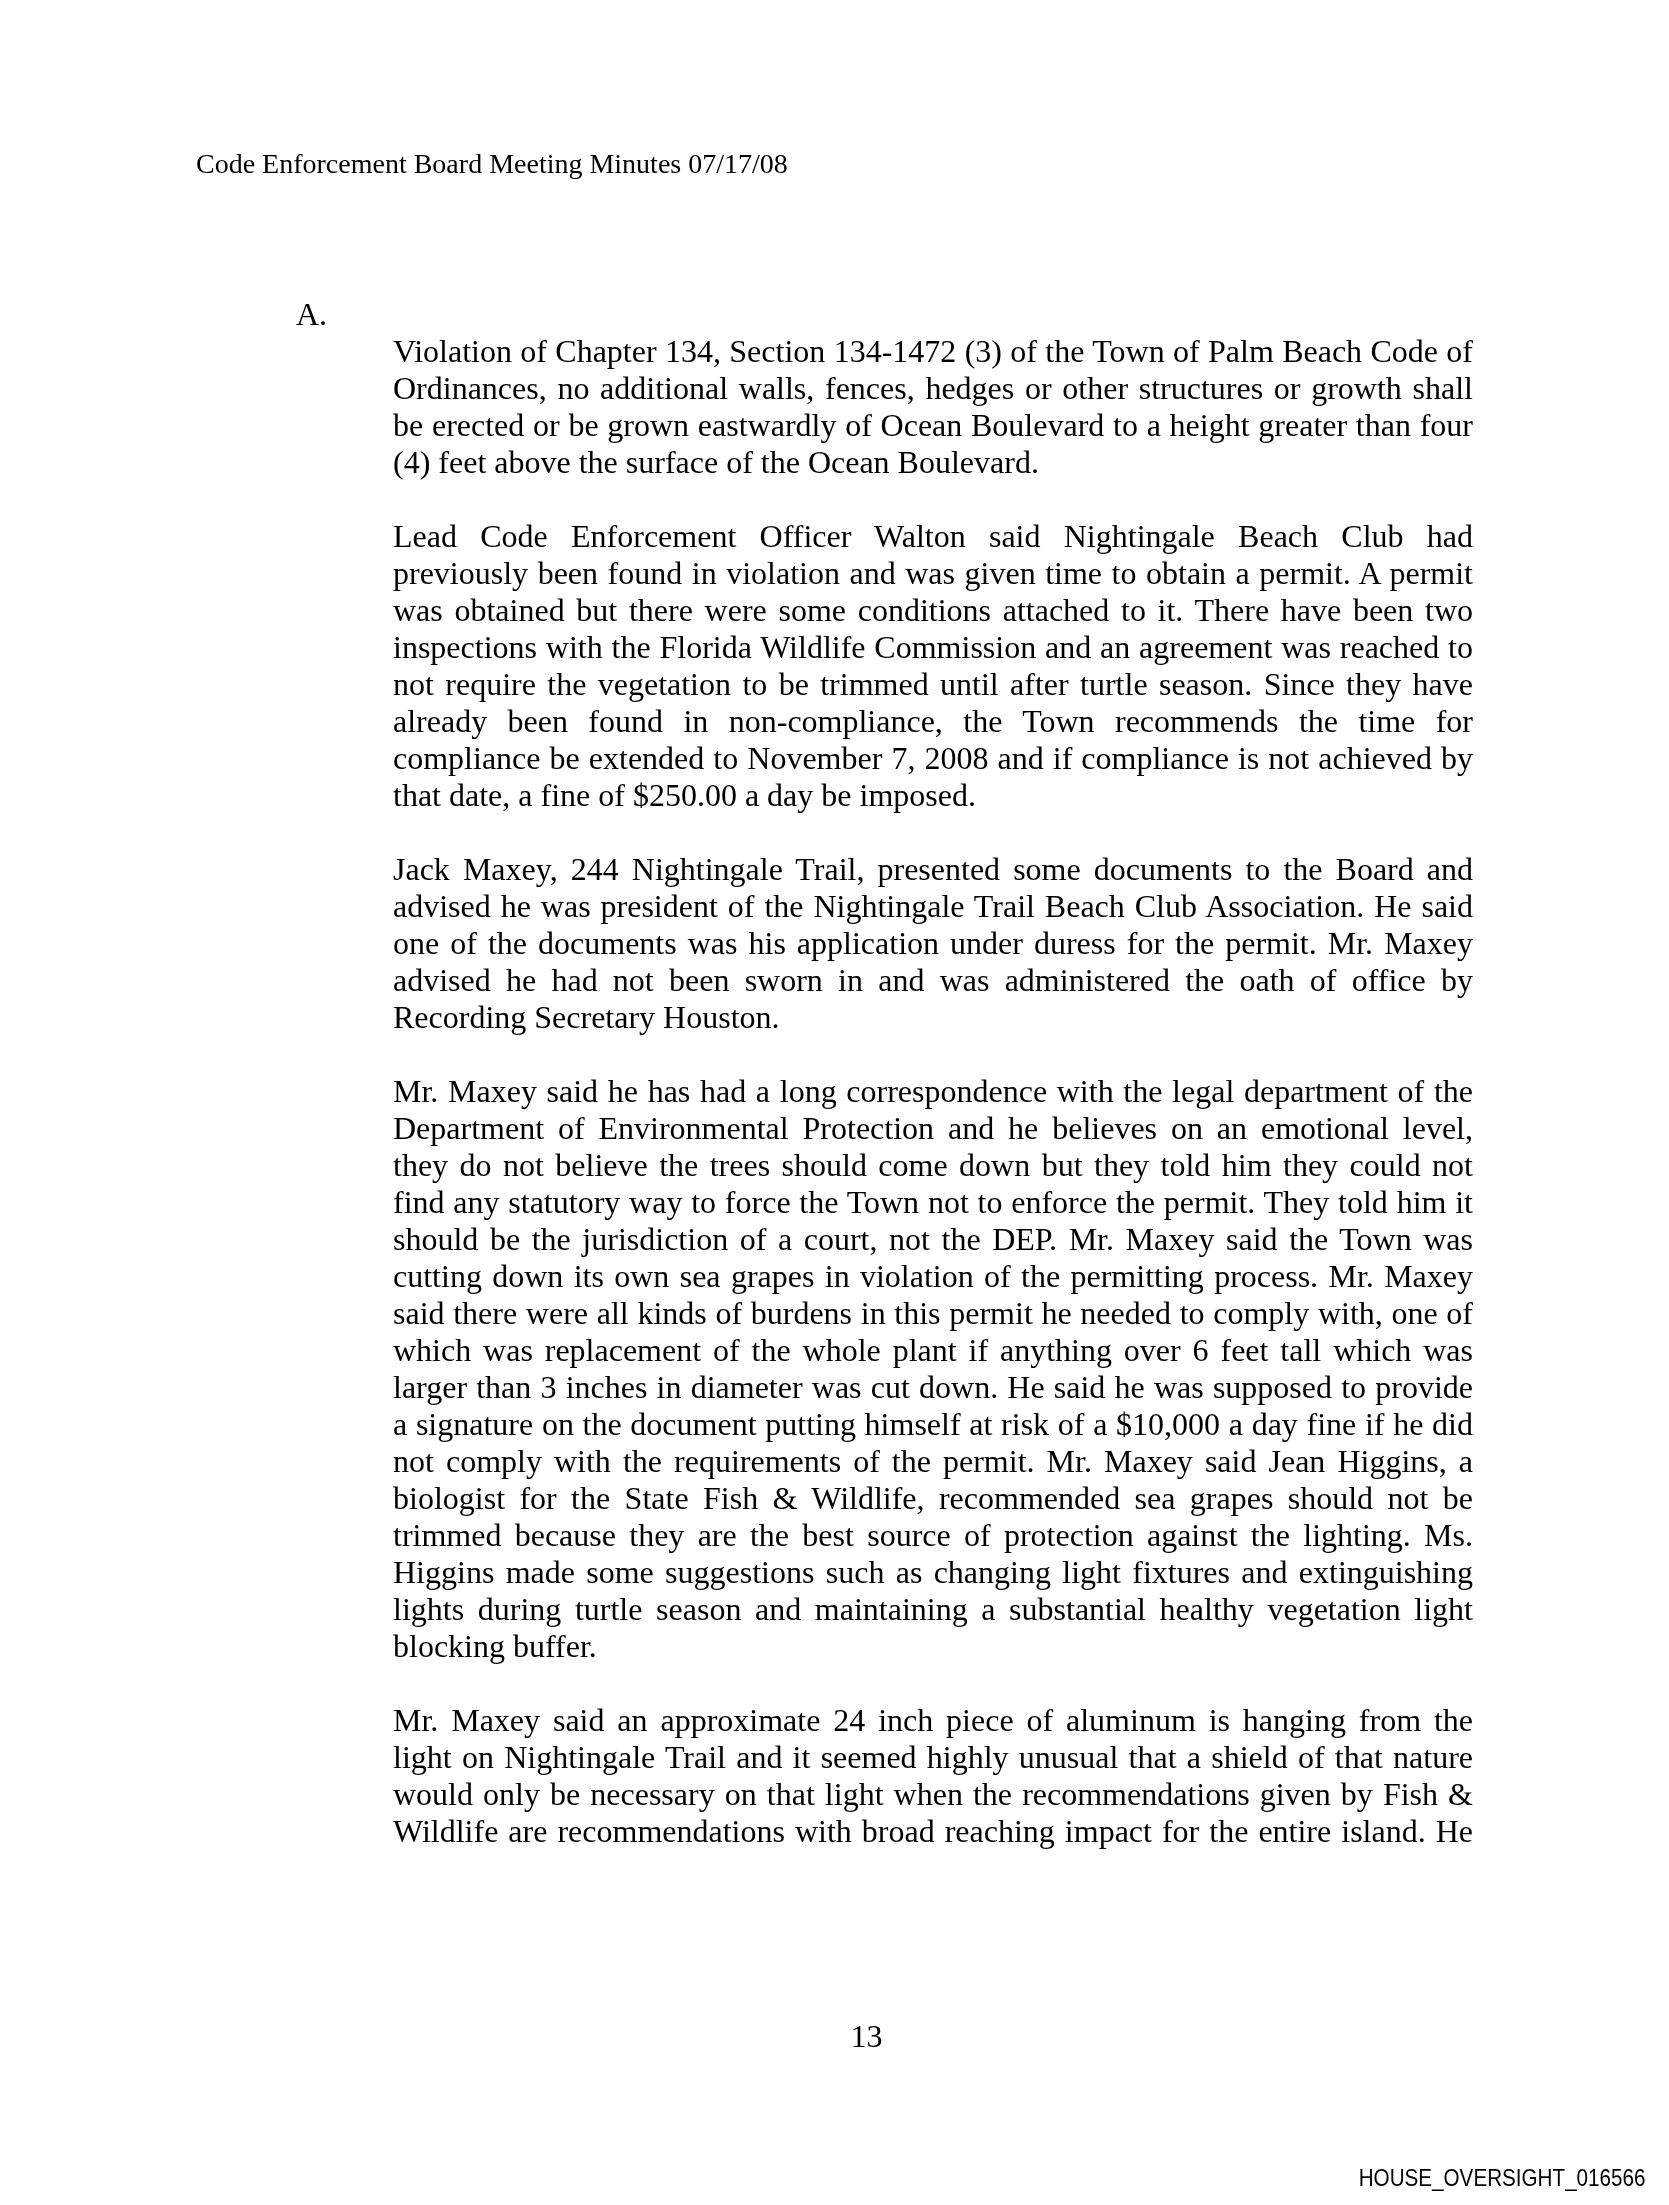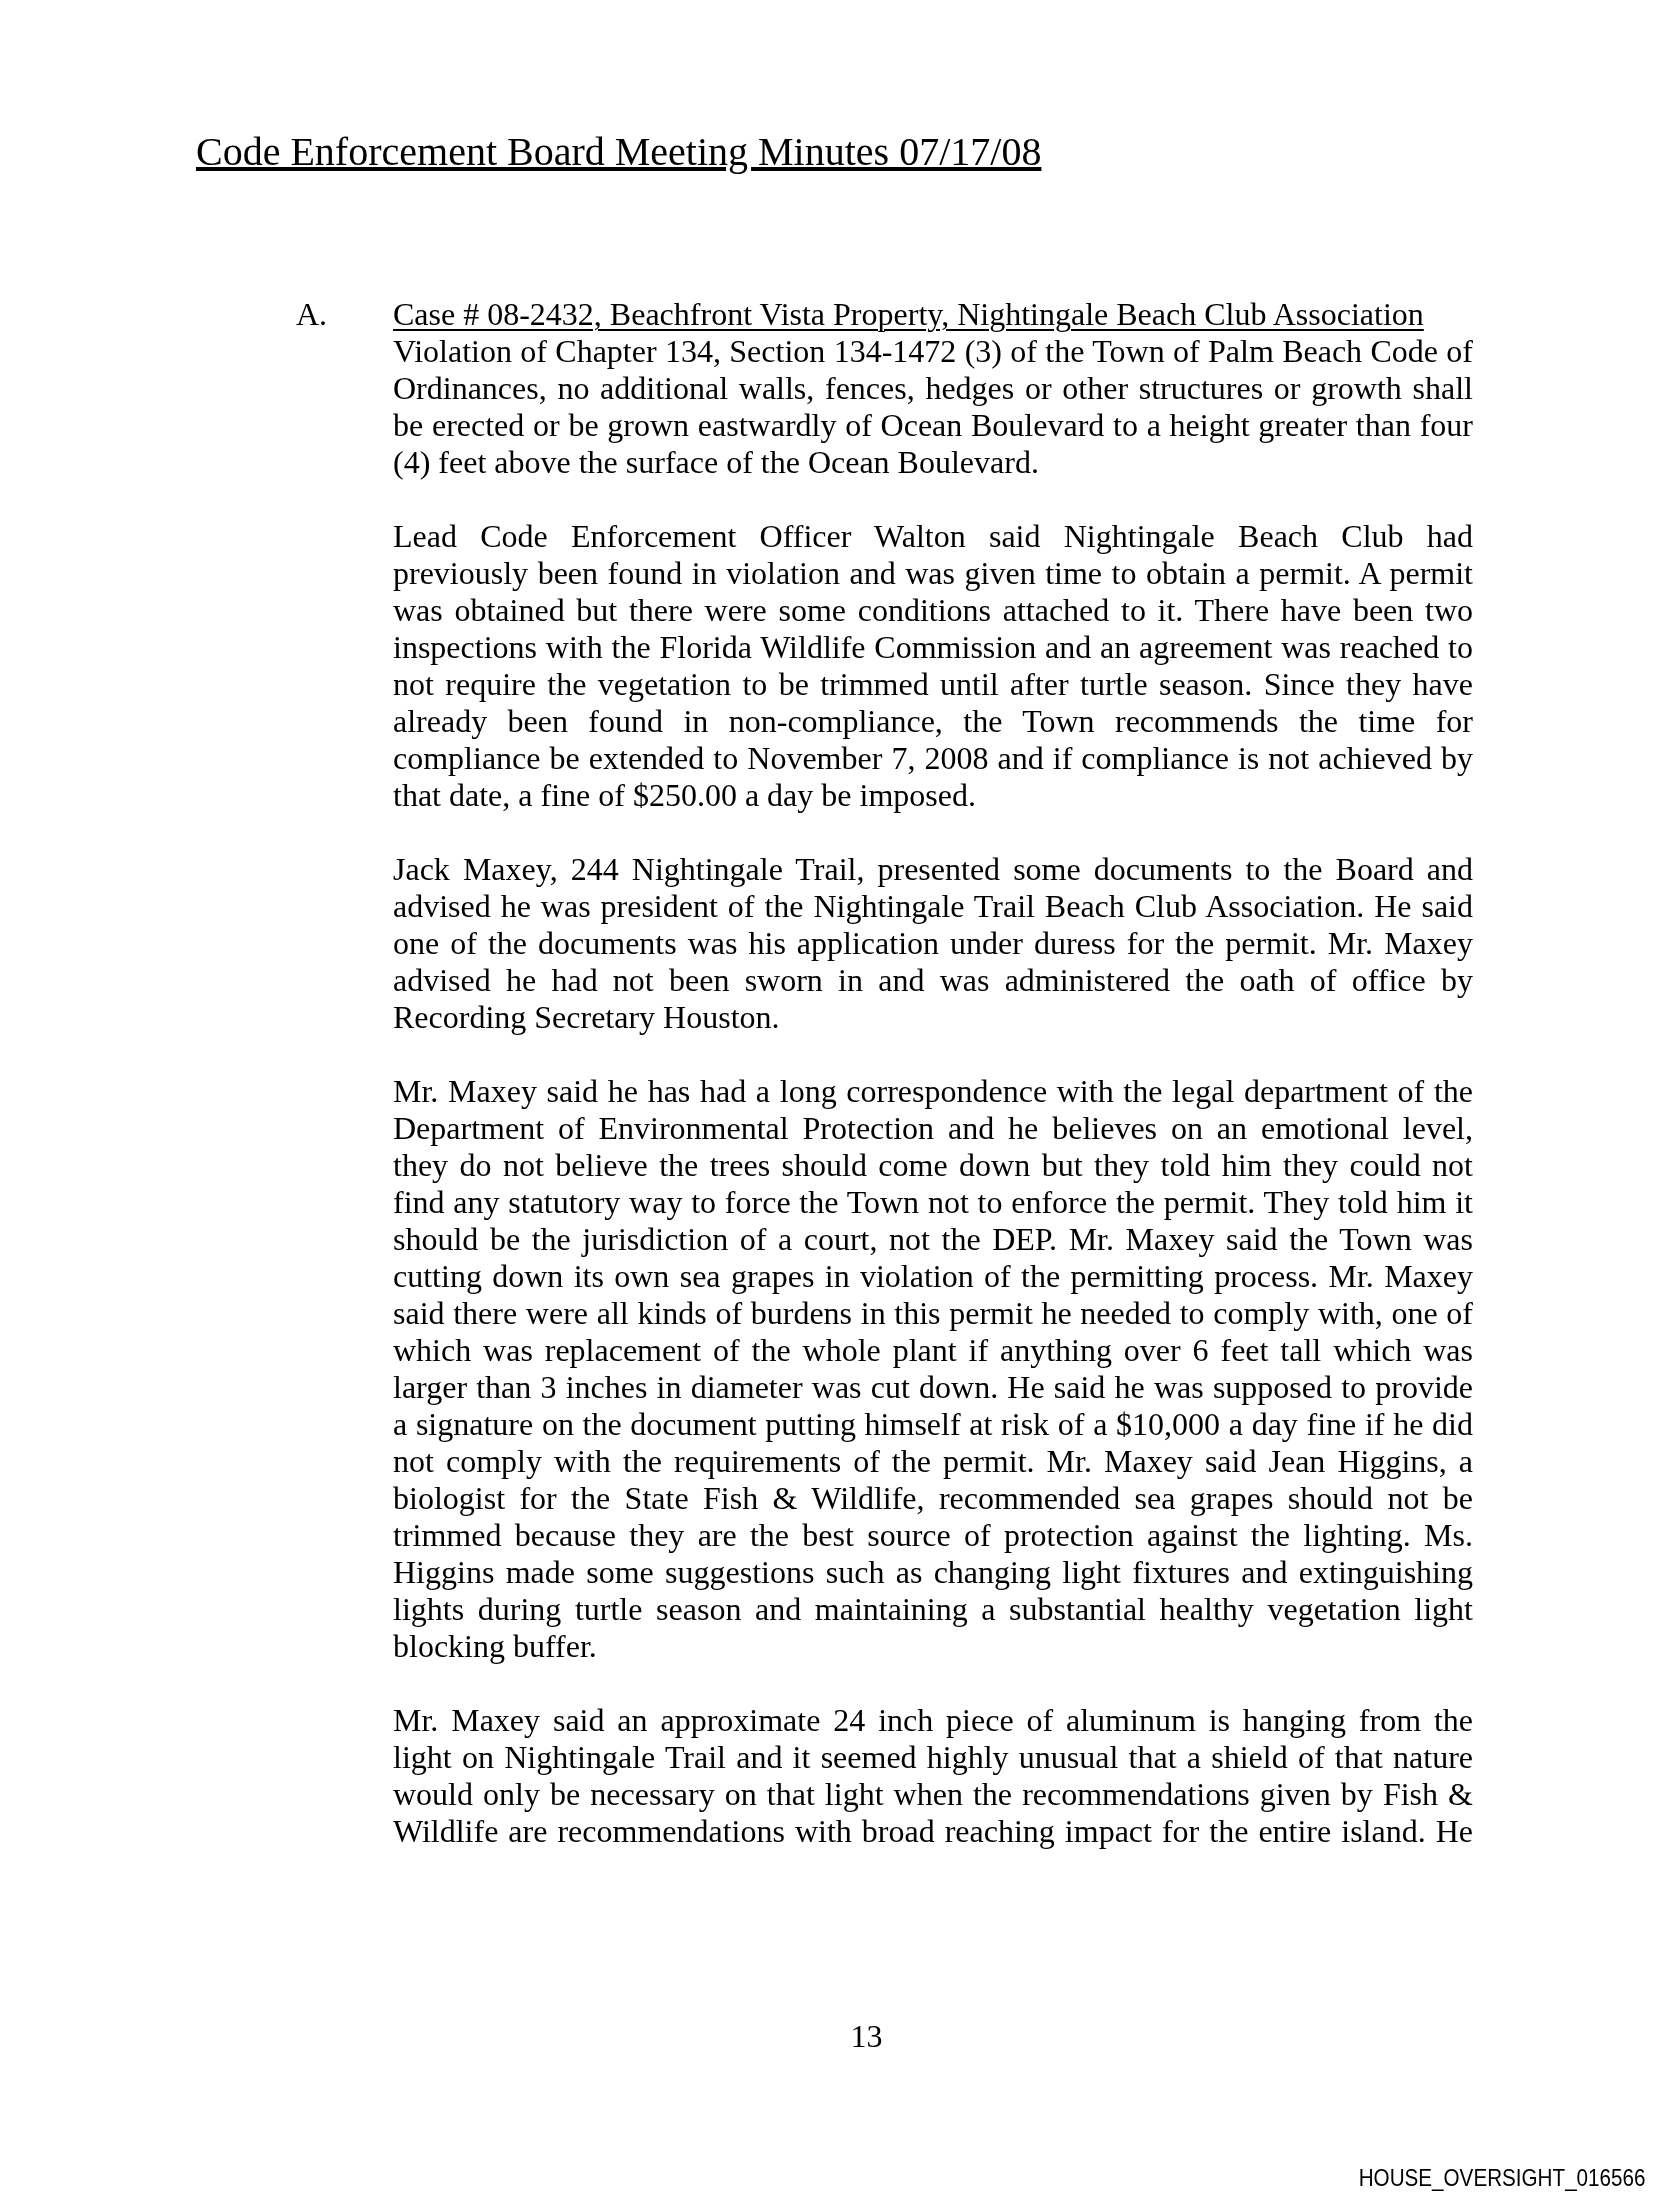--- a/index.html
+++ b/index.html
@@ -11,25 +11,24 @@
     width: 1669px;
     height: 2205px;
     position: relative;
     overflow: hidden;
     color: #000000;
     font-family: "Liberation Serif", "DejaVu Serif", serif;
   }
   .running-header {
     position: absolute;
     left: 196px;
-    top: 133px;
-    font-size: 40px;
+    top: 145px;
+    font-size: 28px;
     line-height: 37px;
     white-space: nowrap;
-    text-decoration: underline;
   }
   .item-marker {
     position: absolute;
     left: 296px;
     top: 296px;
     font-size: 32px;
     line-height: 37px;
   }
   .content {
     position: absolute;
@@ -77,21 +76,21 @@
 </style>
 </head>
 <body>
 
 <div class="running-header">Code Enforcement Board Meeting Minutes 07/17/08</div>
 
 <div class="item-marker">A.</div>
 
 <div class="content">
   <p class="para first">
-    <span class="case-title">Case # 08-2432, Beachfront Vista Property, Nightingale Beach Club Association</span><br>
+    <br>
     <span>Violation of Chapter 134, Section 134-1472 (3) of the Town of Palm Beach Code of Ordinances, no additional walls, fences, hedges or other structures or growth shall be erected or be grown eastwardly of Ocean Boulevard to a height greater than four (4) feet above the surface of the Ocean Boulevard.</span>
   </p>
   <p class="para">Lead Code Enforcement Officer Walton said Nightingale Beach Club had previously been found in violation and was given time to obtain a permit.  A permit was obtained but there were some conditions attached to it.  There have been two inspections with the Florida Wildlife Commission and an agreement was reached to not require the vegetation to be trimmed until after turtle season.  Since they have already been found in non-compliance, the Town recommends the time for compliance be extended to November 7, 2008 and if compliance is not achieved by that date, a fine of $250.00 a day be imposed.</p>
   <p class="para">Jack Maxey, 244 Nightingale Trail, presented some documents to the Board and advised he was president of the Nightingale Trail Beach Club Association.  He said one of the documents was his application under duress for the permit.  Mr. Maxey advised he had not been sworn in and was administered the oath of office by Recording Secretary Houston.</p>
   <p class="para">Mr. Maxey said he has had a long correspondence with the legal department of the Department of Environmental Protection and he believes on an emotional level, they do not believe the trees should come down but they told him they could not find any statutory way to force the Town not to enforce the permit.  They told him it should be the jurisdiction of a court, not the DEP. Mr. Maxey said the Town was cutting down its own sea grapes in violation of the permitting process. Mr. Maxey said there were all kinds of burdens in this permit he needed to comply with, one of which was replacement of the whole plant if anything over 6 feet tall which was larger than 3 inches in diameter was cut down.  He said he was supposed to provide a signature on the document putting himself at risk of a $10,000 a day fine if he did not comply with the requirements of the permit. Mr. Maxey said Jean Higgins, a biologist for the State Fish &amp; Wildlife, recommended sea grapes should not be trimmed because they are the best source of protection against the lighting.  Ms. Higgins made some suggestions such as changing light fixtures and extinguishing lights during turtle season and maintaining a substantial healthy vegetation light blocking buffer.</p>
   <p class="para" style="text-align-last: justify;">Mr. Maxey said an approximate 24 inch piece of aluminum is hanging from the light on Nightingale Trail and it seemed highly unusual that a shield of that nature would only be necessary on that light when the recommendations given by Fish &amp; Wildlife are recommendations with broad reaching impact for the entire island.  He</p>
 </div>
 
 <div class="page-number">13</div>
 

